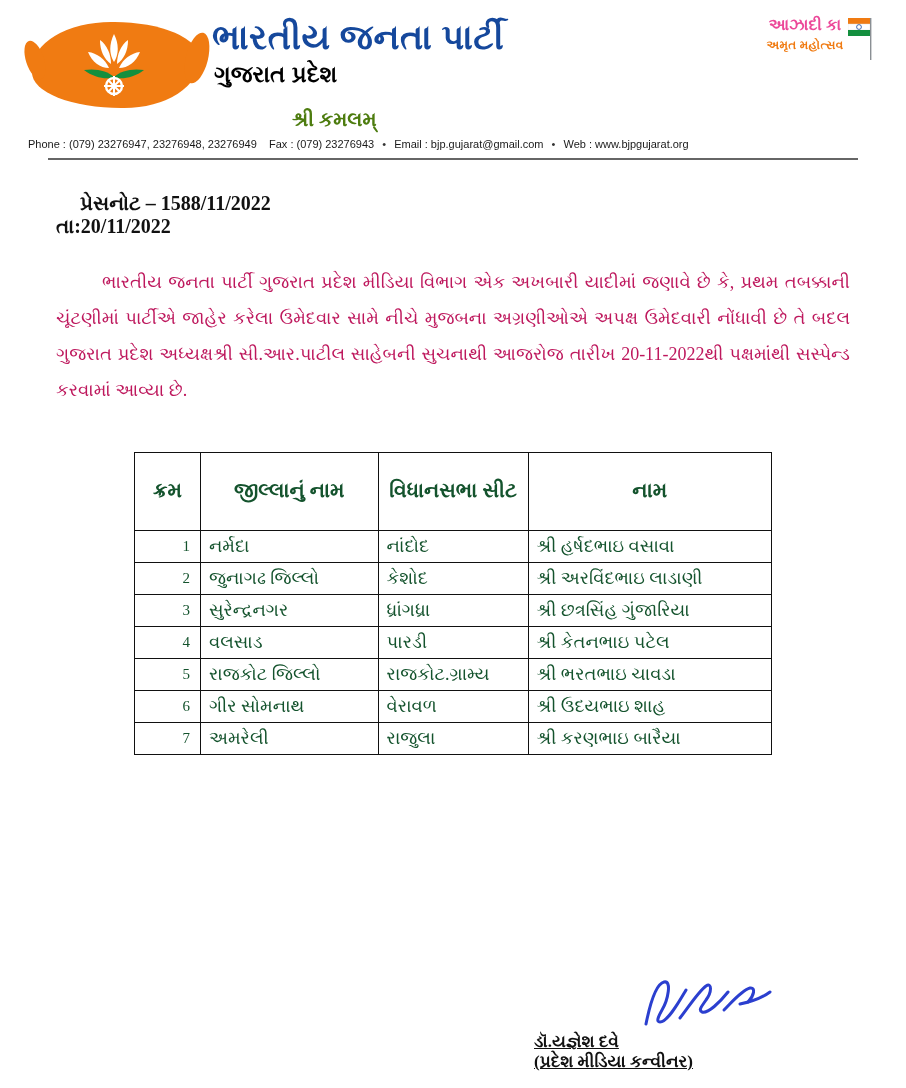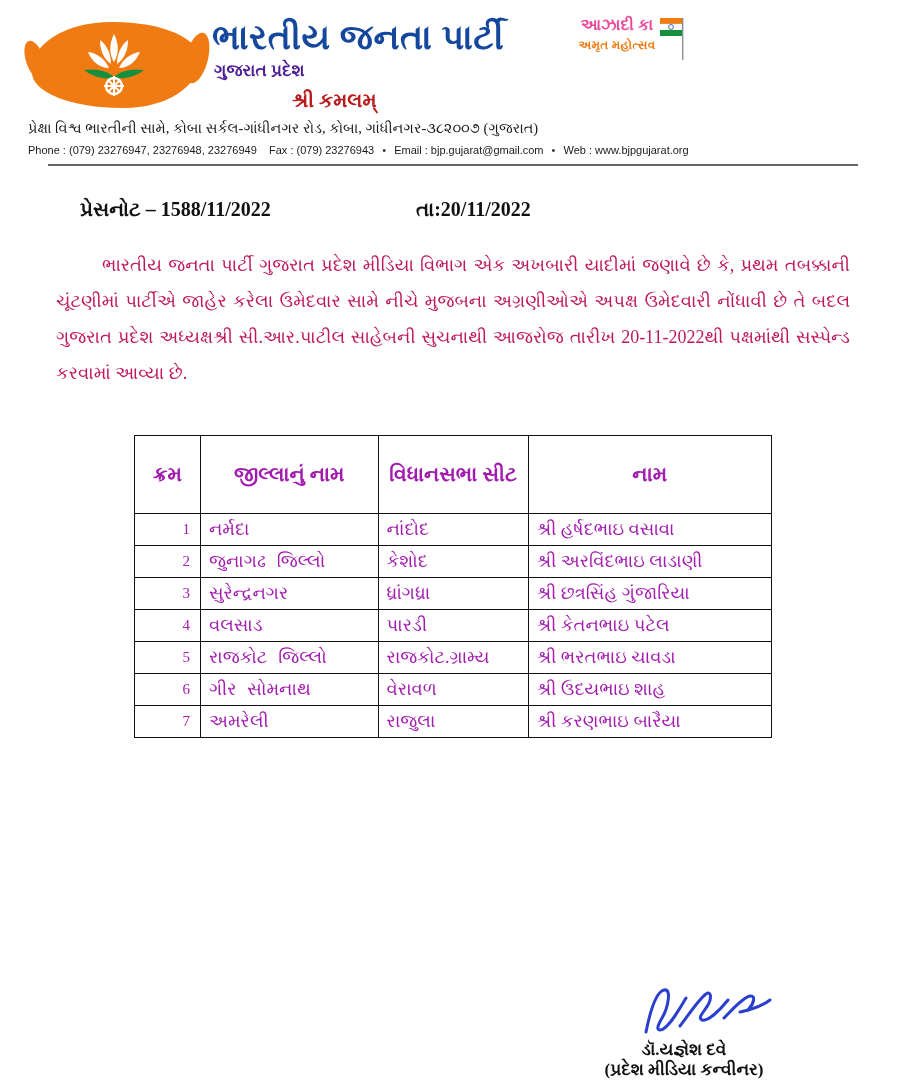--- a/index.html
+++ b/index.html
@@ -15,20 +15,21 @@
   }
 
   
   .letterhead {
     position: relative;
     padding: 14px 26px 6px 26px;
   }
   .lh-top {
     display: flex;
     align-items: flex-start;
+    justify-content: space-between;
   }
   .lh-left {
     display: flex;
     align-items: flex-start;
     gap: 6px;
     flex: 0 0 auto;
   }
 
   
   .logo-blob {
@@ -75,33 +76,33 @@
   }
   .party-name {
     font-family: "Liberation Serif", serif;
     font-weight: 700;
     font-size: 35px;
     letter-spacing: 0.5px;
     color: #15489c;
     line-height: 1.05;
   }
   .state-name {
-    font-family: Liberation Serif, serif;
-    font-weight: 700;
-    font-size: 17px;
-    color: #4c1d95;
+    font-family: Liberation Sans, sans-serif;
+    font-weight: 700;
+    font-size: 23px;
+    color: #000000;
     margin-top: 4px;
     padding-left: 2px;
   }
   .slogan {
     font-family: "Liberation Serif", serif;
     font-weight: 700;
     font-size: 20px;
-    color: #b91c1c;
-    margin-top: 8px;
+    color: #4d7c0f;
+    margin-top: 20px;
     padding-left: 80px;
   }
 
   
   .azadi {
     position: relative;
     width: 150px;
     height: 104px;
     flex: 0 0 auto;
     text-align: center;
@@ -159,20 +160,21 @@
   .doc-body {
     padding: 26px 56px 0 56px;
   }
   .meta-row {
     display: flex;
     justify-content: flex-start;
     font-family: "Liberation Serif", serif;
     font-size: 20px;
     font-weight: 700;
     color: #111;
+    flex-direction: column;
   }
   .meta-row .pressnote { width: 360px; padding-left: 24px; }
   .meta-row .date { }
 
   .para {
     margin-top: 26px;
     font-family: "Liberation Serif", serif;
     font-size: 18px;
     line-height: 2.0;
     text-align: justify;
@@ -188,53 +190,53 @@
   }
   table.suspend {
     border-collapse: collapse;
     width: 100%;
     font-family: "Liberation Serif", serif;
   }
   table.suspend th, table.suspend td {
     border: 1.6px solid #111;
     padding: 5px 8px;
     font-size: 18px;
-    color: #a21caf;
+    color: #14532d;
   }
   table.suspend thead th {
     font-size: 20.5px;
     font-weight: 700;
     text-align: center;
     height: 78px;
     vertical-align: middle;
     line-height: 1.35;
   }
   table.suspend td.num {
     text-align: right;
     width: 66px;
     font-size: 15px;
     padding-right: 10px;
   }
-  table.suspend td.dist { width: 178px; font-family: Liberation Mono, monospace; }
+  table.suspend td.dist { width: 178px; }
   table.suspend td.seat { width: 150px; }
   table.suspend td.name { width: 244px; }
   table.suspend tbody td { height: 31px; }
 
   th.c-kram { width: 66px; }
   th.c-dist { width: 178px; }
   th.c-seat { width: 150px; }
   th.c-name { width: 244px; }
 
   
   .sign-block {
     position: absolute;
     right: 72px;
-    bottom: 8px;
-    text-align: center;
+    bottom: 16px;
     width: 300px;
+    text-decoration: underline;
   }
   .sign-mark {
     height: 58px;
     position: relative;
   }
   .sign-mark svg { position: absolute; right: 56px; bottom: 0; }
   .sign-name {
     font-family: "Liberation Serif", serif;
     font-size: 17px;
     font-weight: 700;
@@ -291,21 +293,20 @@
         <rect x="0" y="8" width="22" height="6" fill="#ffffff" stroke="#ddd" stroke-width="0.4"></rect>
         <rect x="0" y="14" width="22" height="6" fill="#138f3e"></rect>
         <circle cx="11" cy="11" r="2.4" fill="none" stroke="#15489c" stroke-width="0.8"></circle>
         <rect x="22" y="2" width="1.4" height="42" fill="#8a8f94"></rect>
       </svg>
       <div class="a-line1">આઝાદી કા</div>
       <div class="a-line2">અમૃત મહોત્સવ</div>
     </div>
   </div>
 
-  <div class="lh-address">પ્રેક્ષા વિશ્વ ભારતીની સામે, કોબા સર્કલ-ગાંધીનગર રોડ, કોબા, ગાંધીનગર-૩૮૨૦૦૭ (ગુજરાત)</div>
   <div class="lh-contact">
     <span>Phone : (079) 23276947, 23276948, 23276949</span>
     <span>&nbsp;&nbsp;</span>
     <span>Fax : (079) 23276943</span>
     <span class="dot">•</span>
     <span>Email : bjp.gujarat@gmail.com</span>
     <span class="dot">•</span>
     <span>Web : www.bjpgujarat.org</span>
   </div>
   <div class="lh-rule"></div>

